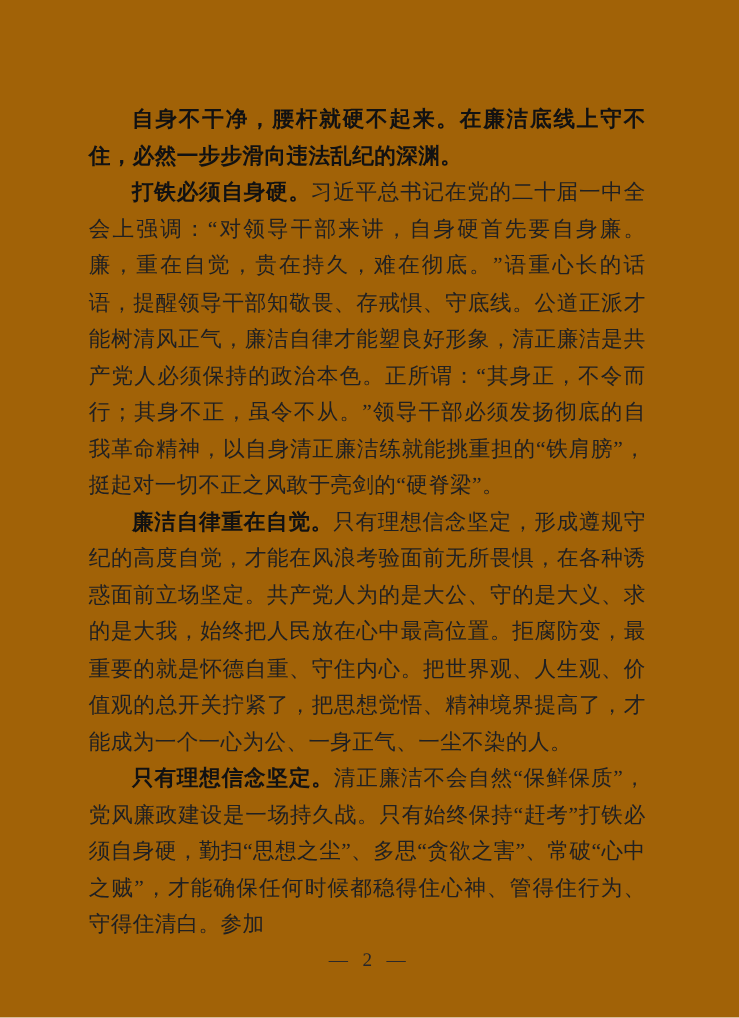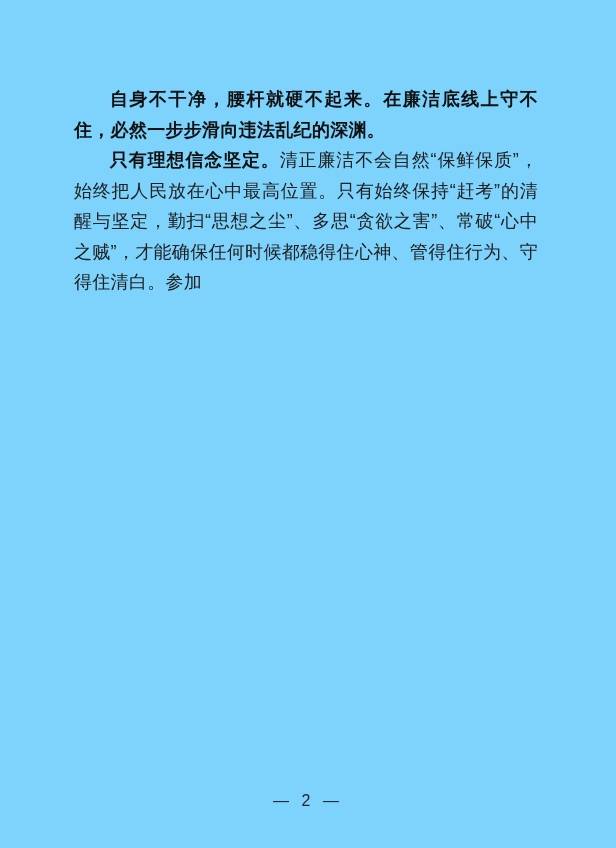--- a/index.html
+++ b/index.html
@@ -4,23 +4,23 @@
 <style>
   html, body {
     margin: 0;
     padding: 0;
     background: #ffffff;
   }
   .page {
     position: relative;
     width: 616px;
     height: 848px;
-    background: #7dd3fc;
+    background: #a16207;
     overflow: hidden;
-    font-family: Liberation Sans, sans-serif;
+    font-family: Liberation Serif, serif;
     color: #1c1c1e;
   }
   .content {
     position: absolute;
     left: 74px;
     top: 84px;
     width: 464px;
   }
   .para {
     margin: 0;
@@ -46,16 +46,18 @@
     letter-spacing: 4px;
     color: #26262a;
   }
 </style>
 </head>
 <body>
 
 <div class="page">
   <div class="content">
     <p class="para"><span class="lead">自身不干净，腰杆就硬不起来。在廉洁底线上守不住，必然一步步滑向违法乱纪的深渊。</span><span></span></p>
-    <p class="para"><span class="lead">只有理想信念坚定。</span><span>清正廉洁不会自然“保鲜保质”，始终把人民放在心中最高位置。只有始终保持“赶考”的清醒与坚定，勤扫“思想之尘”、多思“贪欲之害”、常破“心中之贼”，才能确保任何时候都稳得住心神、管得住行为、守得住清白。参加</span></p>
+    <p class="para"><span class="lead">打铁必须自身硬。</span><span>习近平总书记在党的二十届一中全会上强调：“对领导干部来讲，自身硬首先要自身廉。廉，重在自觉，贵在持久，难在彻底。”语重心长的话语，提醒领导干部知敬畏、存戒惧、守底线。公道正派才能树清风正气，廉洁自律才能塑良好形象，清正廉洁是共产党人必须保持的政治本色。正所谓：“其身正，不令而行；其身不正，虽令不从。”领导干部必须发扬彻底的自我革命精神，以自身清正廉洁练就能挑重担的“铁肩膀”，挺起对一切不正之风敢于亮剑的“硬脊梁”。</span></p>
+    <p class="para"><span class="lead">廉洁自律重在自觉。</span><span>只有理想信念坚定，形成遵规守纪的高度自觉，才能在风浪考验面前无所畏惧，在各种诱惑面前立场坚定。共产党人为的是大公、守的是大义、求的是大我，始终把人民放在心中最高位置。拒腐防变，最重要的就是怀德自重、守住内心。把世界观、人生观、价值观的总开关拧紧了，把思想觉悟、精神境界提高了，才能成为一个一心为公、一身正气、一尘不染的人。</span></p>
+    <p class="para"><span class="lead">只有理想信念坚定。</span><span>清正廉洁不会自然“保鲜保质”，党风廉政建设是一场持久战。只有始终保持“赶考”打铁必须自身硬，勤扫“思想之尘”、多思“贪欲之害”、常破“心中之贼”，才能确保任何时候都稳得住心神、管得住行为、守得住清白。参加</span></p>
   </div>
   <div class="page-number">— 2 —</div>
 </div>
 
 </body></html>

